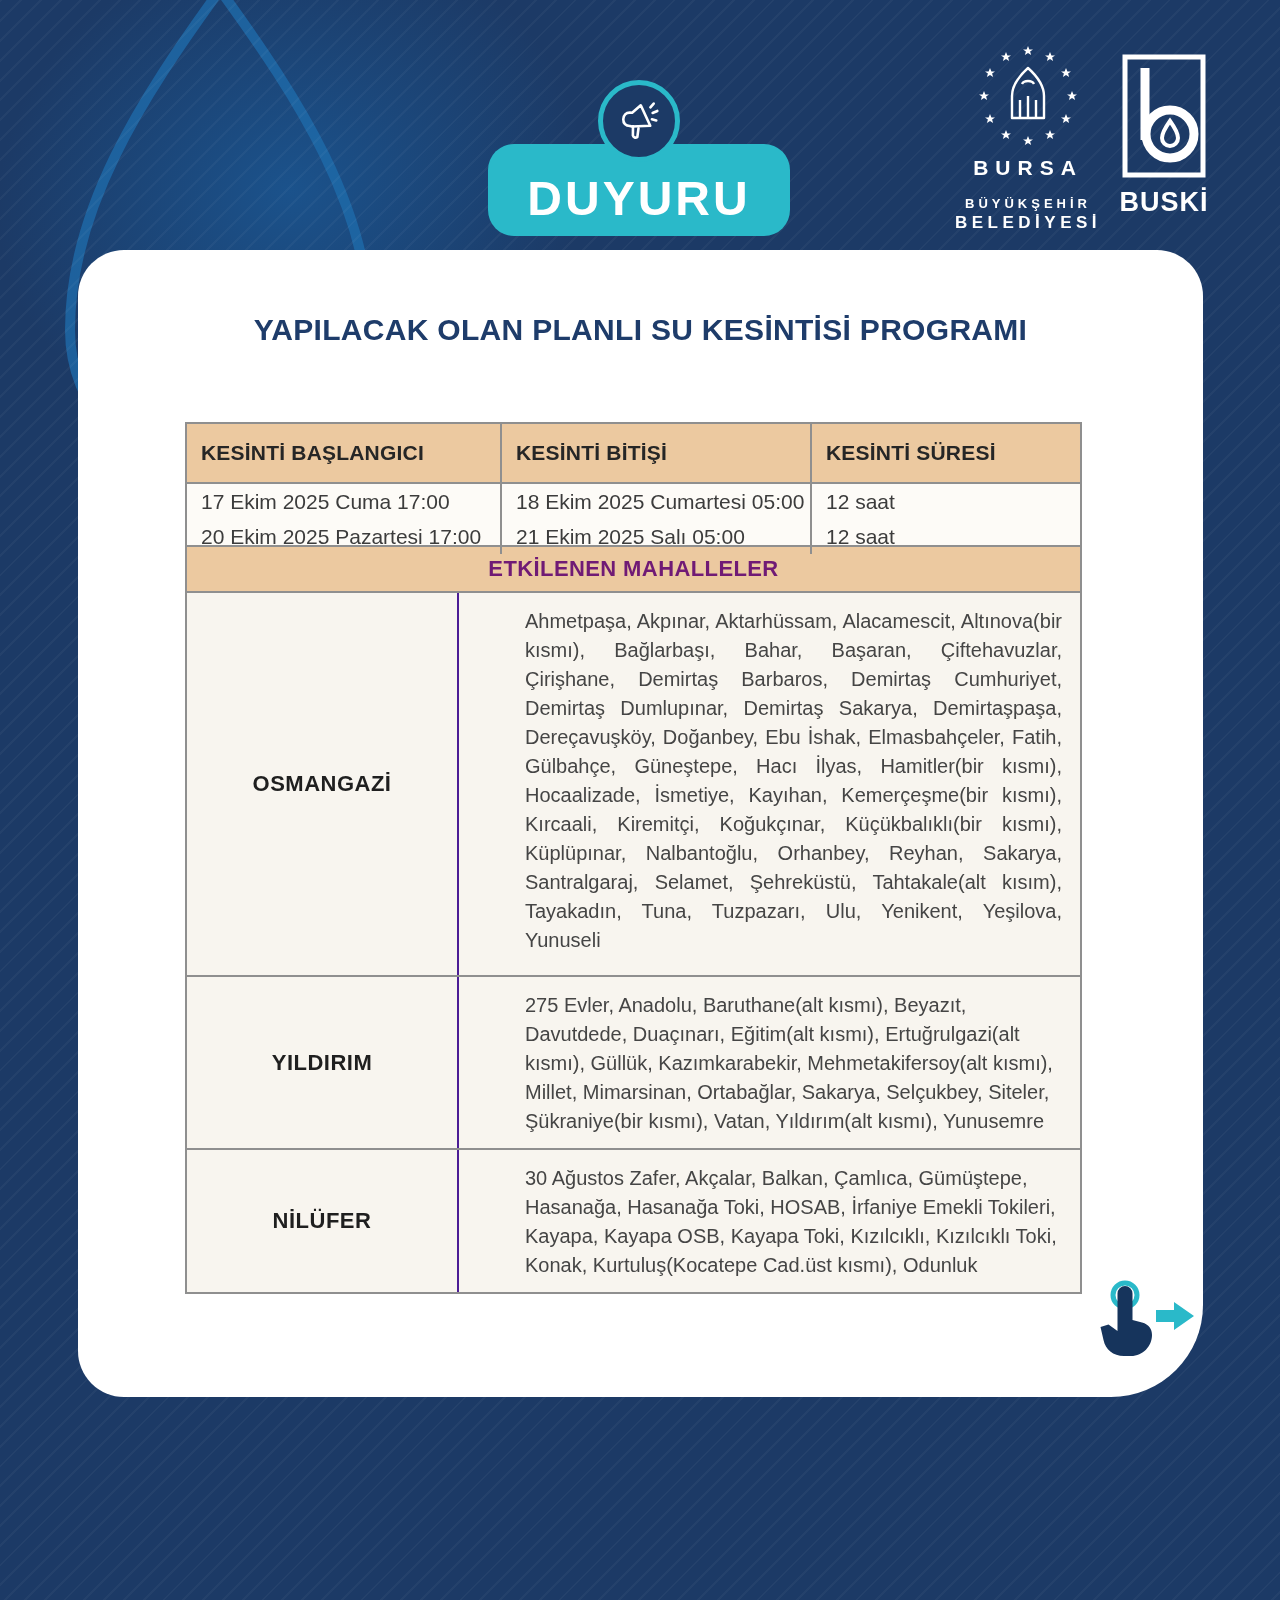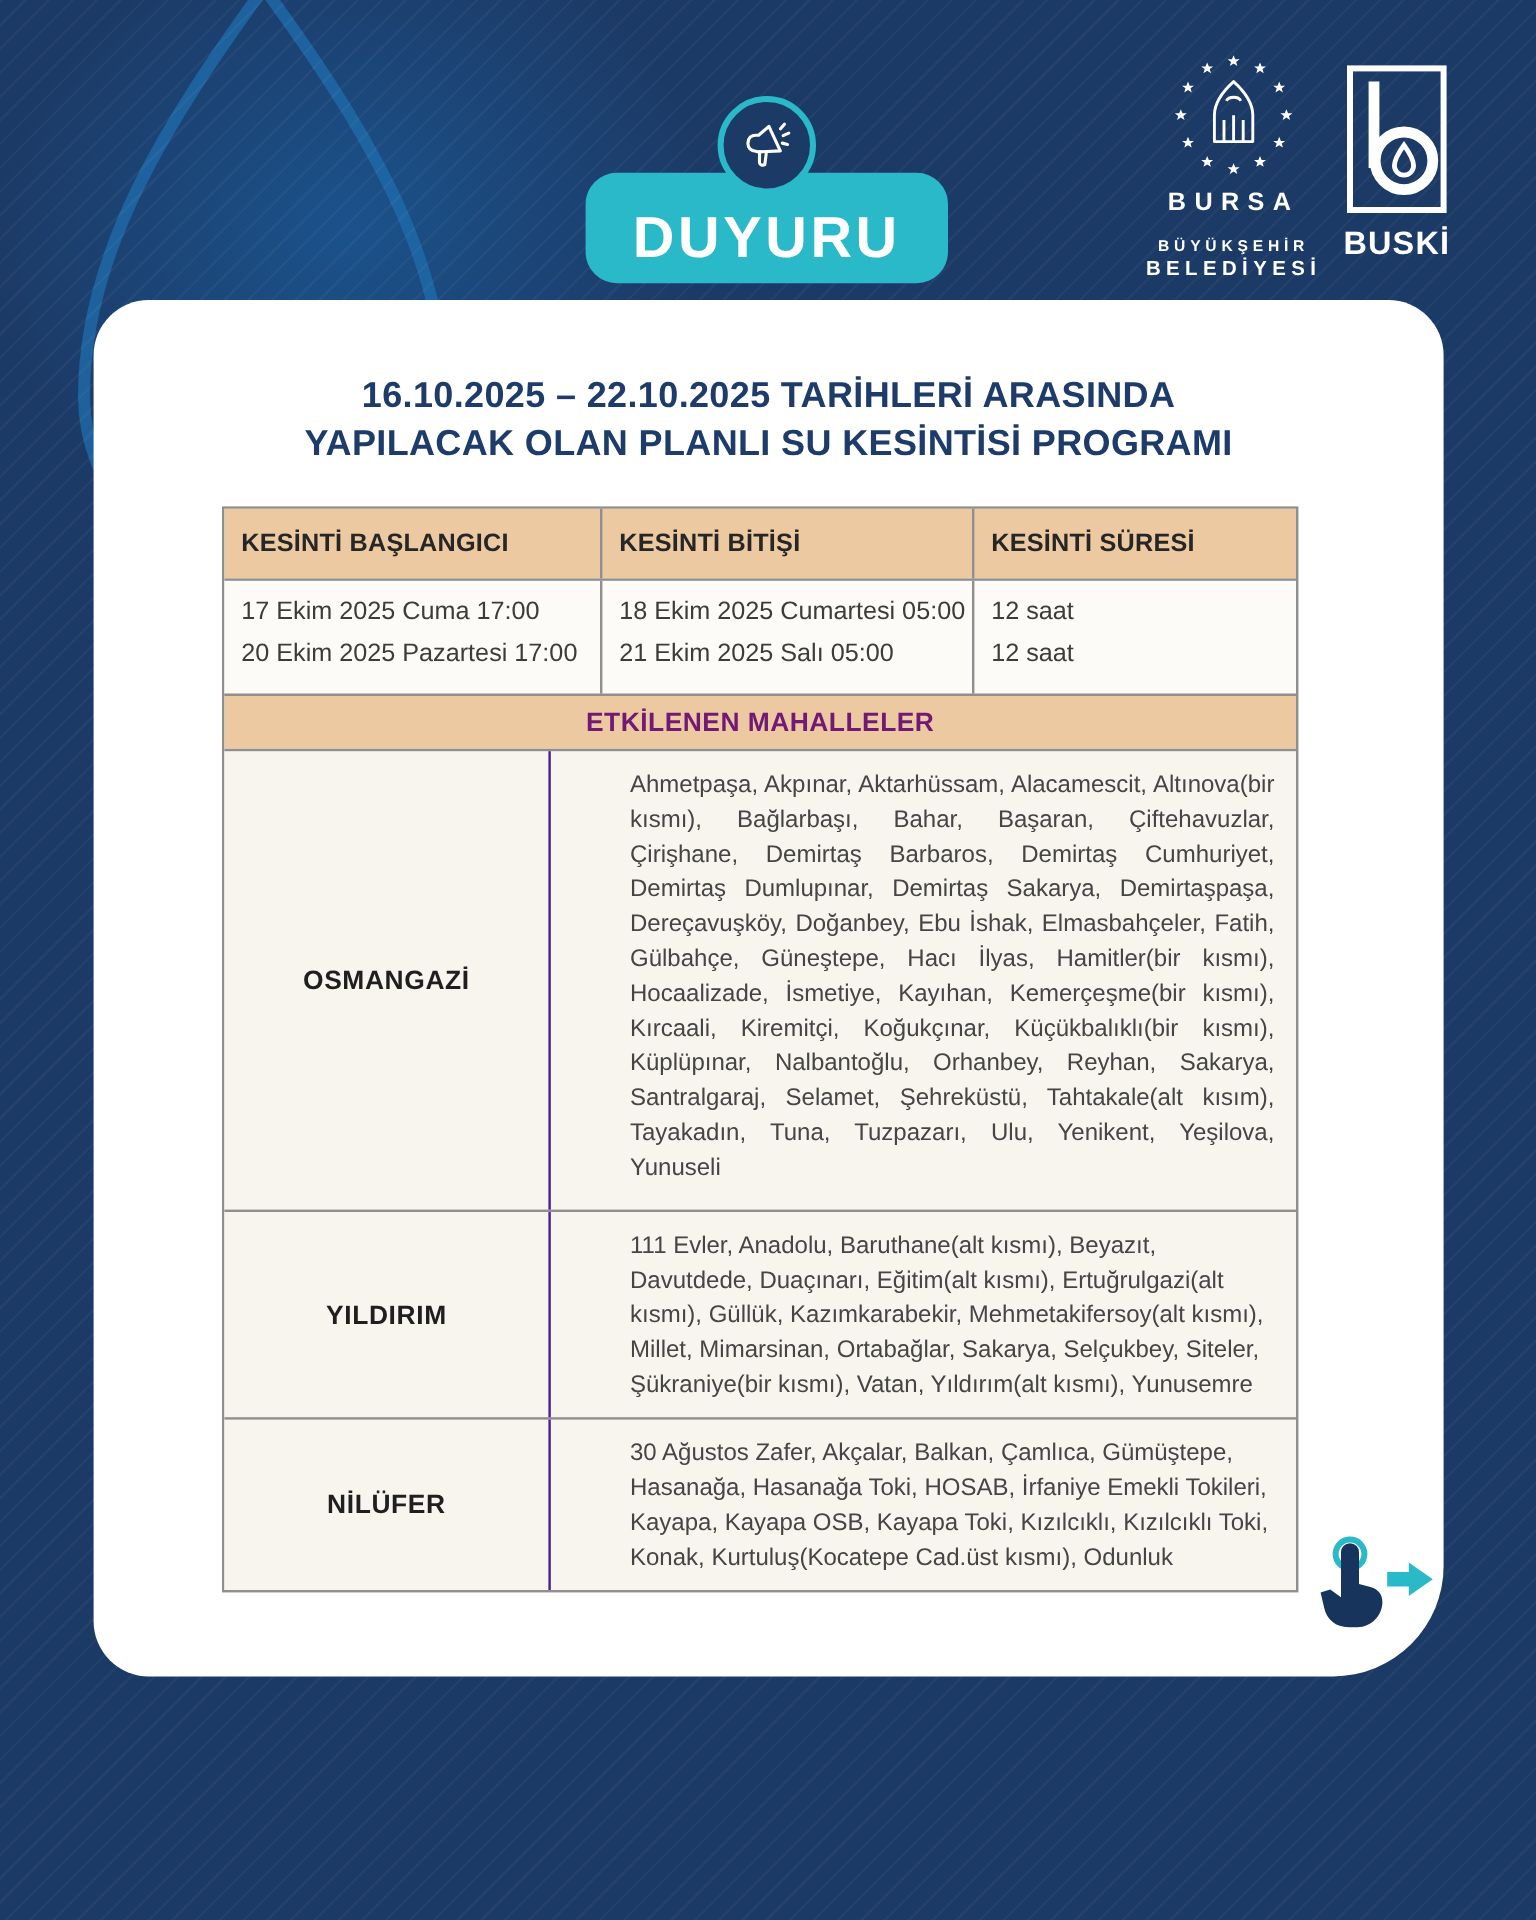--- a/index.html
+++ b/index.html
@@ -62,21 +62,21 @@
   }
   .trow{display:flex;width:100%;box-sizing:border-box;}
   .c1{width:315px;box-sizing:border-box;border-right:2px solid #8f8f8f;}
   .c2{width:310px;box-sizing:border-box;border-right:2px solid #8f8f8f;}
   .c3{flex:1;box-sizing:border-box;}
   .thead{height:58px;background:#ecc9a0;}
   .thead .th{
     display:flex;align-items:center;padding-left:14px;
     font-weight:bold;font-size:21px;color:#262626;letter-spacing:0.2px;
   }
-  .dates{height:96px;background:#fdfbf7;border-top:2px solid #8f8f8f;}
+  .dates{height:63px;background:#fdfbf7;border-top:2px solid #8f8f8f;align-items:center;}
   .dates .dc{padding:8px 0 0 14px;}
   .date-line{font-size:21px;color:#3c3c3c;line-height:35px;white-space:nowrap;}
   .band{
     height:44px;background:#ecc9a0;border-top:2px solid #8f8f8f;
     display:flex;align-items:center;justify-content:center;
     font-weight:bold;font-size:22px;color:#701a75;letter-spacing:0.4px;
   }
   .drow{border-top:2px solid #8f8f8f;background:#f8f5ef;}
   .dlabel{
     width:272px;box-sizing:border-box;border-right:2px solid #4c1d95;
@@ -154,21 +154,20 @@
     <rect x="3" y="3" width="78" height="118" fill="none" stroke="#ffffff" stroke-width="5"></rect>
     <line x1="23" y1="14" x2="23" y2="86" stroke="#ffffff" stroke-width="9"></line>
     <circle cx="48" cy="80" r="24" fill="none" stroke="#ffffff" stroke-width="9"></circle>
     <path d="M48 67 C43 74 40 79 40 84 a8 8 0 0 0 16 0 C56 79 53 74 48 67 Z" fill="none" stroke="#ffffff" stroke-width="4"></path>
   </svg>
   <div class="buski-text">BUSKİ</div>
 </div>
 
 <div class="card">
   <div class="main-title">
-    <div>16.10.2025 – 22.10.2025 TARİHLERİ ARASINDA</div>
     <div>YAPILACAK OLAN PLANLI SU KESİNTİSİ PROGRAMI</div>
   </div>
 
   <div class="sched">
     <div class="trow thead">
       <div class="c1 th">KESİNTİ BAŞLANGICI</div>
       <div class="c2 th">KESİNTİ BİTİŞİ</div>
       <div class="c3 th">KESİNTİ SÜRESİ</div>
     </div>
 
@@ -189,21 +188,21 @@
 
     <div class="band">ETKİLENEN MAHALLELER</div>
 
     <div class="trow drow h-osm">
       <div class="dlabel">OSMANGAZİ</div>
       <div class="dtext just">Ahmetpaşa, Akpınar, Aktarhüssam, Alacamescit, Altınova(bir kısmı), Bağlarbaşı, Bahar, Başaran, Çiftehavuzlar, Çirişhane, Demirtaş Barbaros, Demirtaş Cumhuriyet, Demirtaş Dumlupınar, Demirtaş Sakarya, Demirtaşpaşa, Dereçavuşköy, Doğanbey, Ebu İshak, Elmasbahçeler, Fatih, Gülbahçe, Güneştepe, Hacı İlyas, Hamitler(bir kısmı), Hocaalizade, İsmetiye, Kayıhan, Kemerçeşme(bir kısmı), Kırcaali, Kiremitçi, Koğukçınar, Küçükbalıklı(bir kısmı), Küplüpınar, Nalbantoğlu, Orhanbey, Reyhan, Sakarya, Santralgaraj, Selamet, Şehreküstü, Tahtakale(alt kısım), Tayakadın, Tuna, Tuzpazarı, Ulu, Yenikent, Yeşilova, Yunuseli</div>
     </div>
 
     <div class="trow drow h-yil">
       <div class="dlabel">YILDIRIM</div>
-      <div class="dtext">111 Evler, Anadolu, Baruthane(alt kısmı), Beyazıt, Davutdede, Duaçınarı, Eğitim(alt kısmı), Ertuğrulgazi(alt kısmı), Güllük, Kazımkarabekir, Mehmetakifersoy(alt kısmı), Millet, Mimarsinan, Ortabağlar, Sakarya, Selçukbey, Siteler, Şükraniye(bir kısmı), Vatan, Yıldırım(alt kısmı), Yunusemre</div>
+      <div class="dtext">275 Evler, Anadolu, Baruthane(alt kısmı), Beyazıt, Davutdede, Duaçınarı, Eğitim(alt kısmı), Ertuğrulgazi(alt kısmı), Güllük, Kazımkarabekir, Mehmetakifersoy(alt kısmı), Millet, Mimarsinan, Ortabağlar, Sakarya, Selçukbey, Siteler, Şükraniye(bir kısmı), Vatan, Yıldırım(alt kısmı), Yunusemre</div>
     </div>
 
     <div class="trow drow h-nil">
       <div class="dlabel">NİLÜFER</div>
       <div class="dtext">30 Ağustos Zafer, Akçalar, Balkan, Çamlıca, Gümüştepe, Hasanağa, Hasanağa Toki, HOSAB, İrfaniye Emekli Tokileri, Kayapa, Kayapa OSB, Kayapa Toki, Kızılcıklı, Kızılcıklı Toki, Konak, Kurtuluş(Kocatepe Cad.üst kısmı), Odunluk</div>
     </div>
   </div>
 </div>
 
 <svg class="tap-icon" width="100" height="82" viewBox="0 0 100 82">

